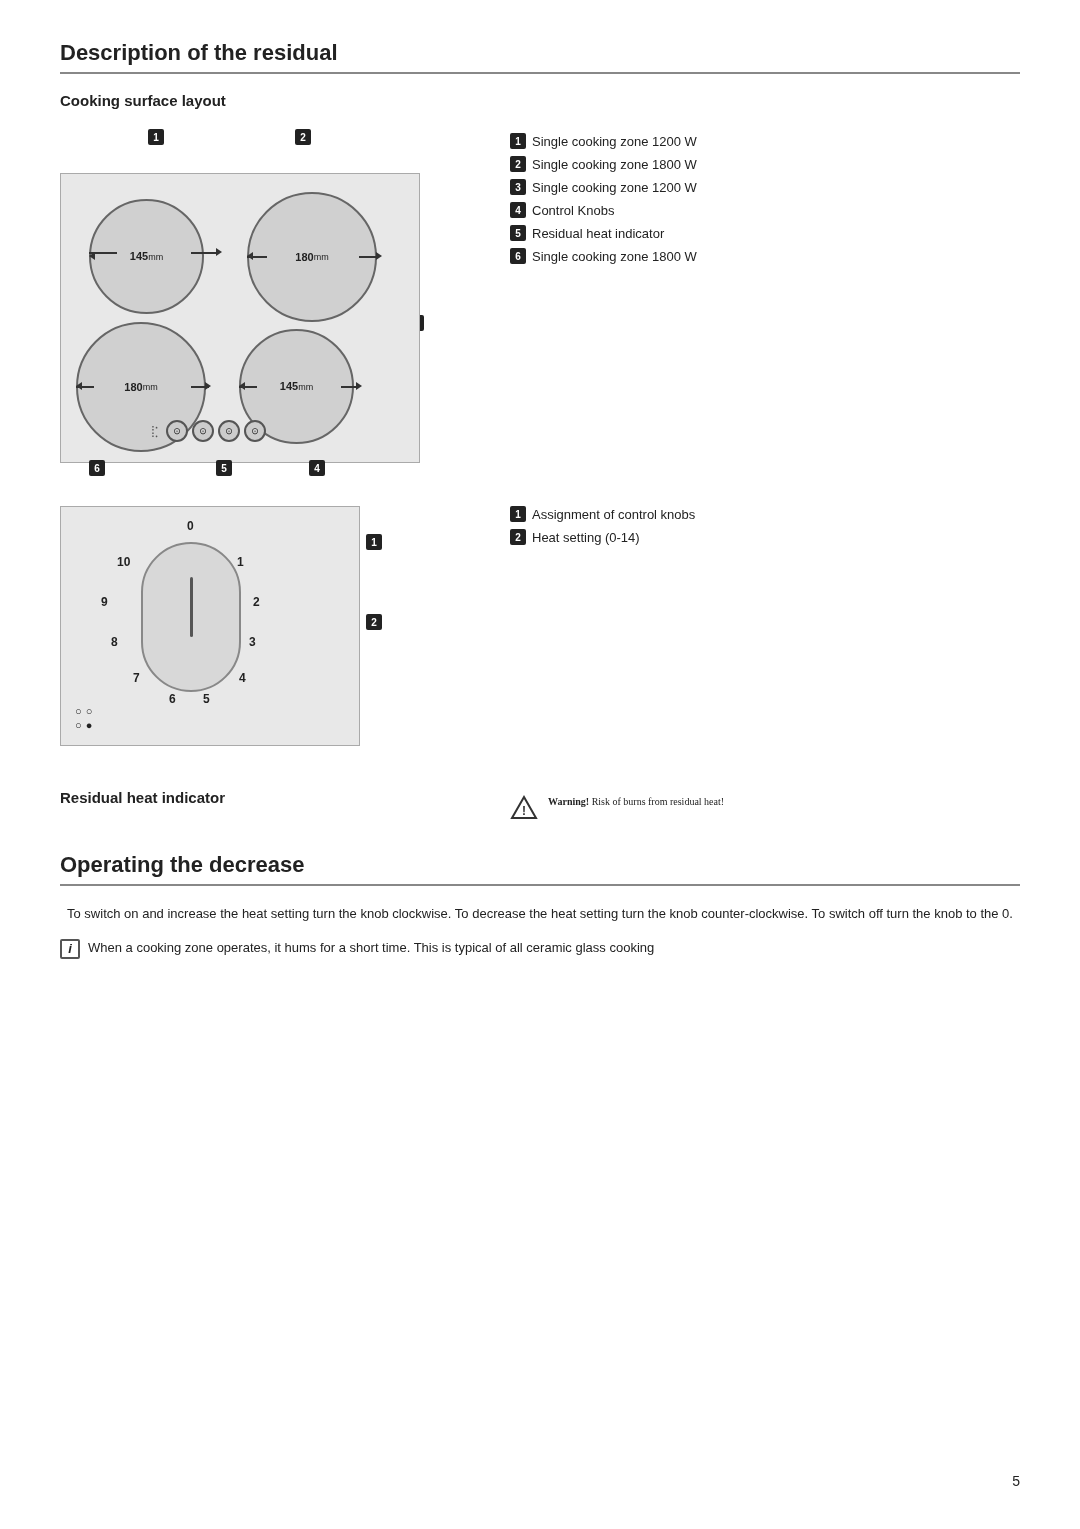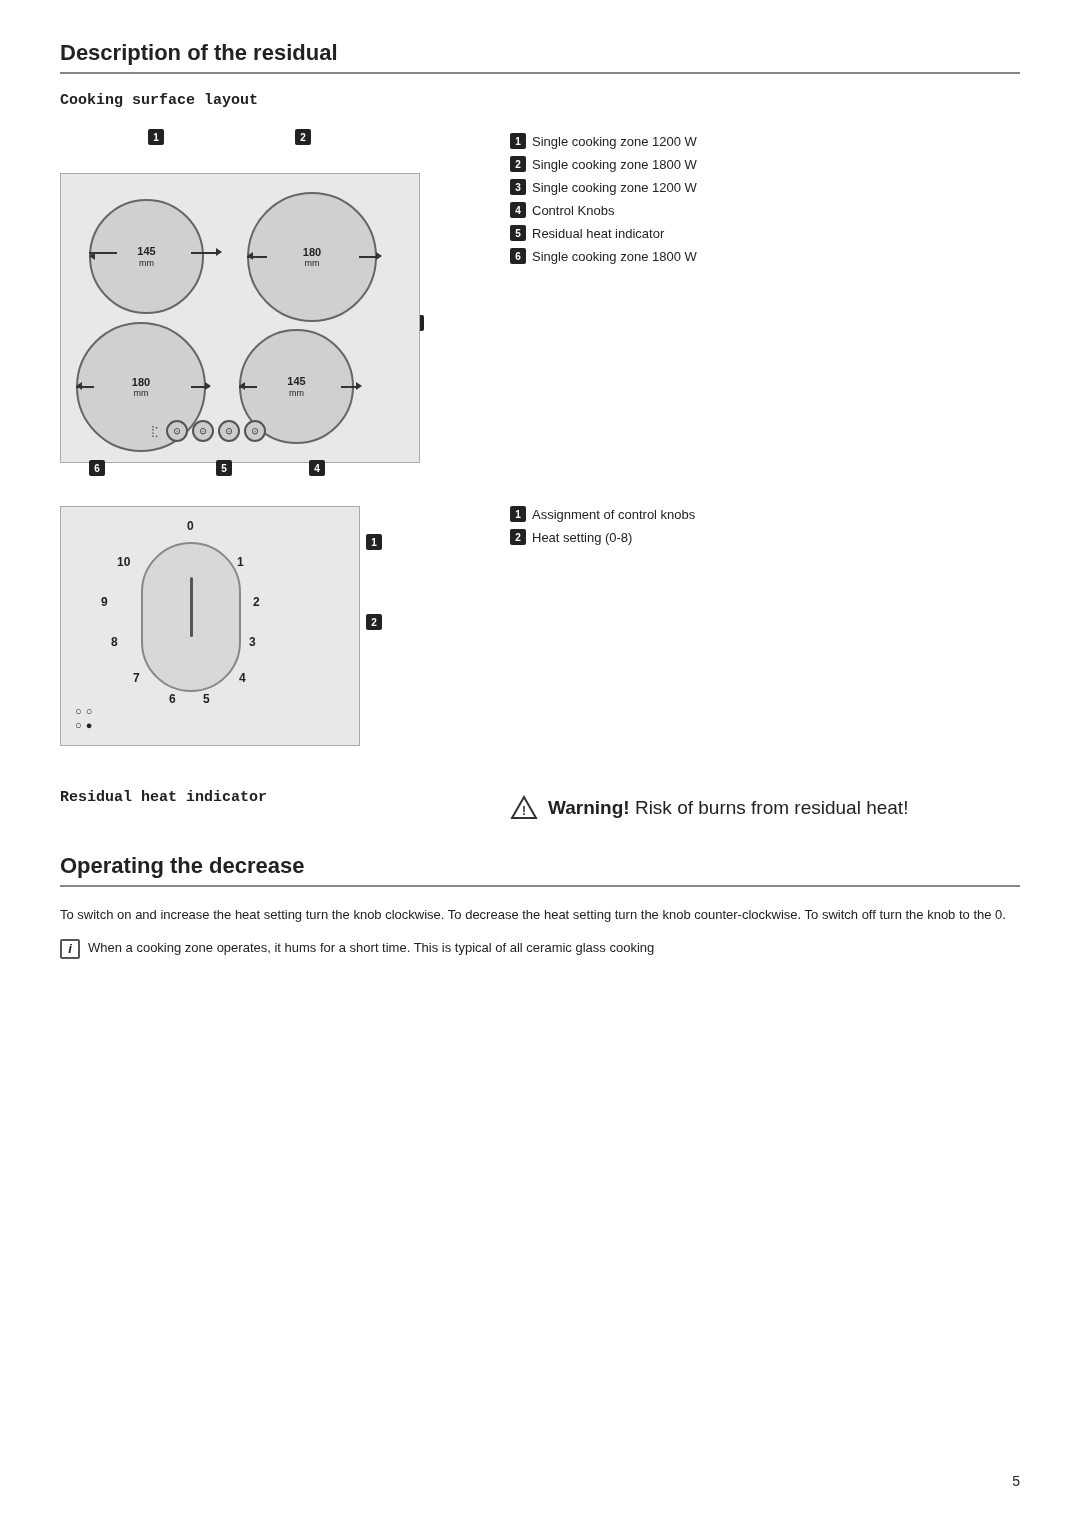--- a/index.html
+++ b/index.html
@@ -16,21 +16,20 @@
       font-size: 22px;
       font-weight: bold;
       border-bottom: 2px solid #888;
       padding-bottom: 6px;
       margin-bottom: 18px;
     }
     h2.sub-title {
       font-size: 15px;
       font-weight: bold;
       margin-bottom: 14px;
-      font-family: Liberation Mono, monospace;
     }
     .two-col {
       display: flex;
       gap: 30px;
       margin-bottom: 30px;
     }
     .left-col { flex: 0 0 420px; }
     .right-col { flex: 1; padding-top: 10px; }
 
     
@@ -43,21 +42,20 @@
       margin-top: 30px;
     }
     .burner {
       position: absolute;
       border-radius: 50%;
       border: 2px solid #666;
       background: #d0d0d0;
       display: flex;
       align-items: center;
       justify-content: center;
-      flex-direction: column;
     }
     .burner-label {
       font-size: 11px;
       font-weight: bold;
       line-height: 1.1;
       text-align: center;
     }
     .burner-mm {
       font-size: 9px;
     }
@@ -115,20 +113,21 @@
       display: flex;
       align-items: flex-start;
       gap: 10px;
     }
 
     
     .operating-two-col {
       display: flex;
       gap: 30px;
       margin-top: 14px;
+      text-align: center;
     }
     .operating-col { flex: 1; font-size: 13px; line-height: 1.5; }
 
     .info-box {
       display: flex;
       gap: 8px;
       align-items: flex-start;
       margin-top: 14px;
     }
     .info-icon {
@@ -338,38 +337,38 @@
     </div>
 
     <div class="right-col">
       <div id="knob-legend-items">
           <div class="legend-item">
             <span class="num-badge">1</span>
             <span>Assignment of control knobs</span>
           </div>
           <div class="legend-item">
             <span class="num-badge">2</span>
-            <span>Heat setting (0-8)</span>
+            <span>Heat setting (0-14)</span>
           </div>
         </div>
     </div>
   </div>
 </div>
 
 <div class="residual-section">
   <div class="residual-left">
     <h2 class="sub-title">Residual heat indicator</h2>
   </div>
   <div class="residual-right">
 
     <svg width="28" height="28" viewBox="0 0 28 28">
       <polygon points="14,3 26,24 2,24" fill="none" stroke="#333" stroke-width="2"></polygon>
       <text x="14" y="21" text-anchor="middle" font-size="12" font-weight="bold" fill="#333">!</text>
     </svg>
-    <p style="font-size:19px; line-height:1.5;">
+    <p style="font-size:10px; line-height:1.5;font-family:Liberation Serif, serif;">
       <strong>Warning!</strong>
       <span>Risk of burns from residual heat!</span>
     </p>
   </div>
 </div>
 
 <h1 class="section-title">Operating the decrease</h1>
 
 <div class="operating-two-col">
   <div class="operating-col">

